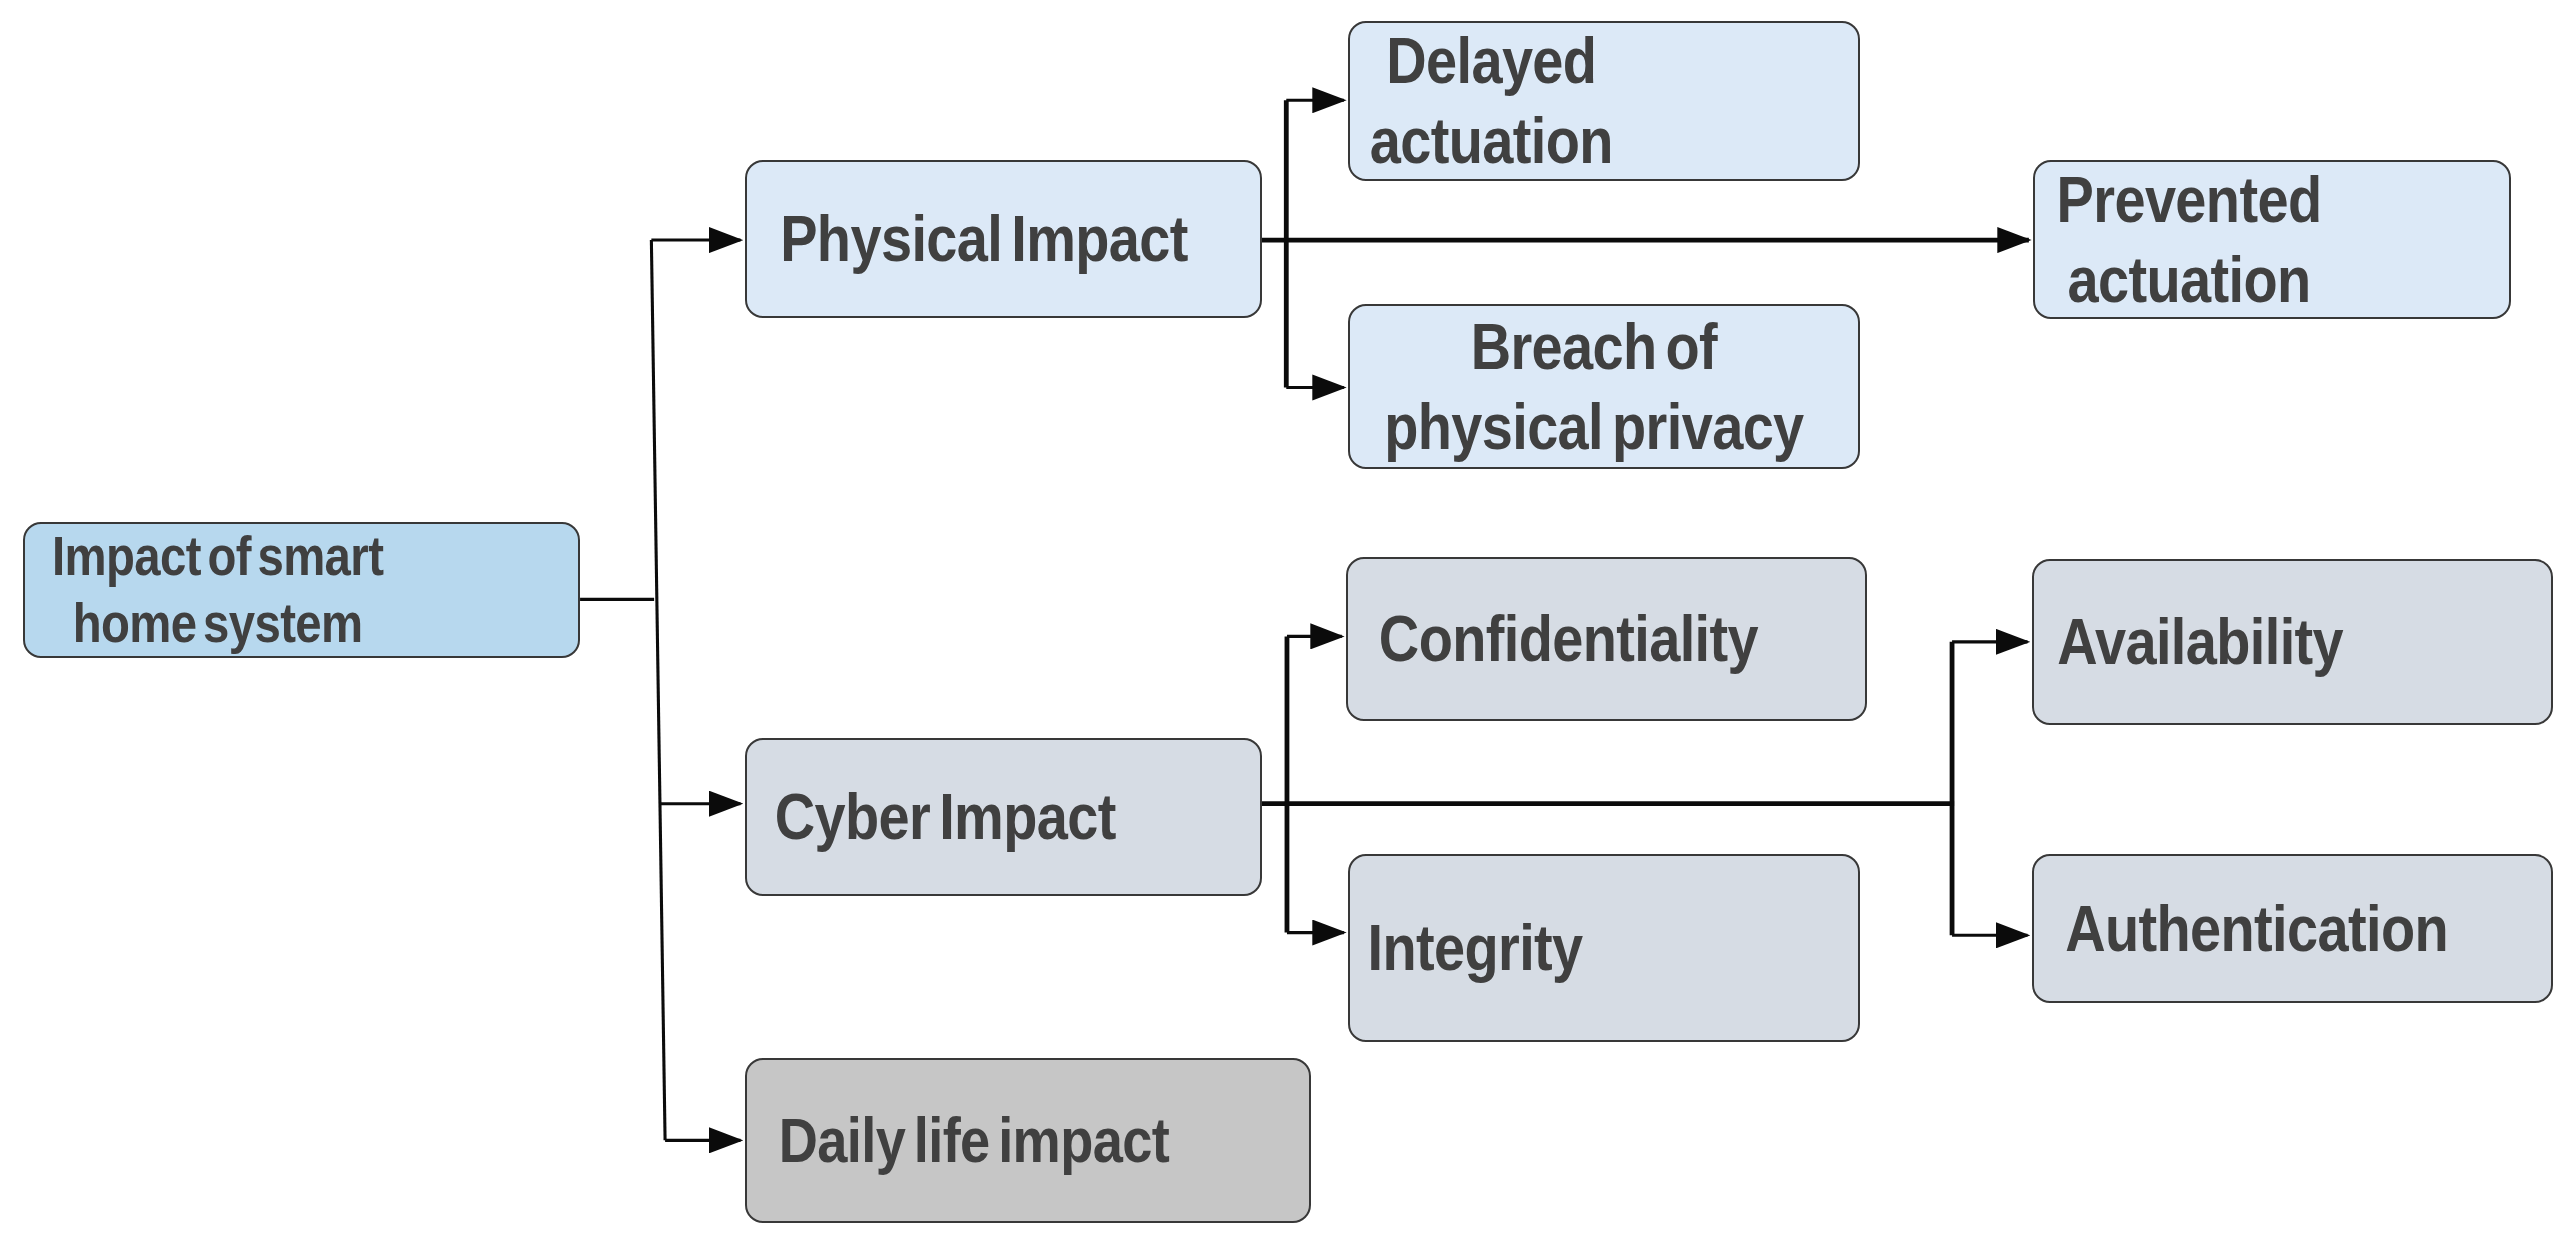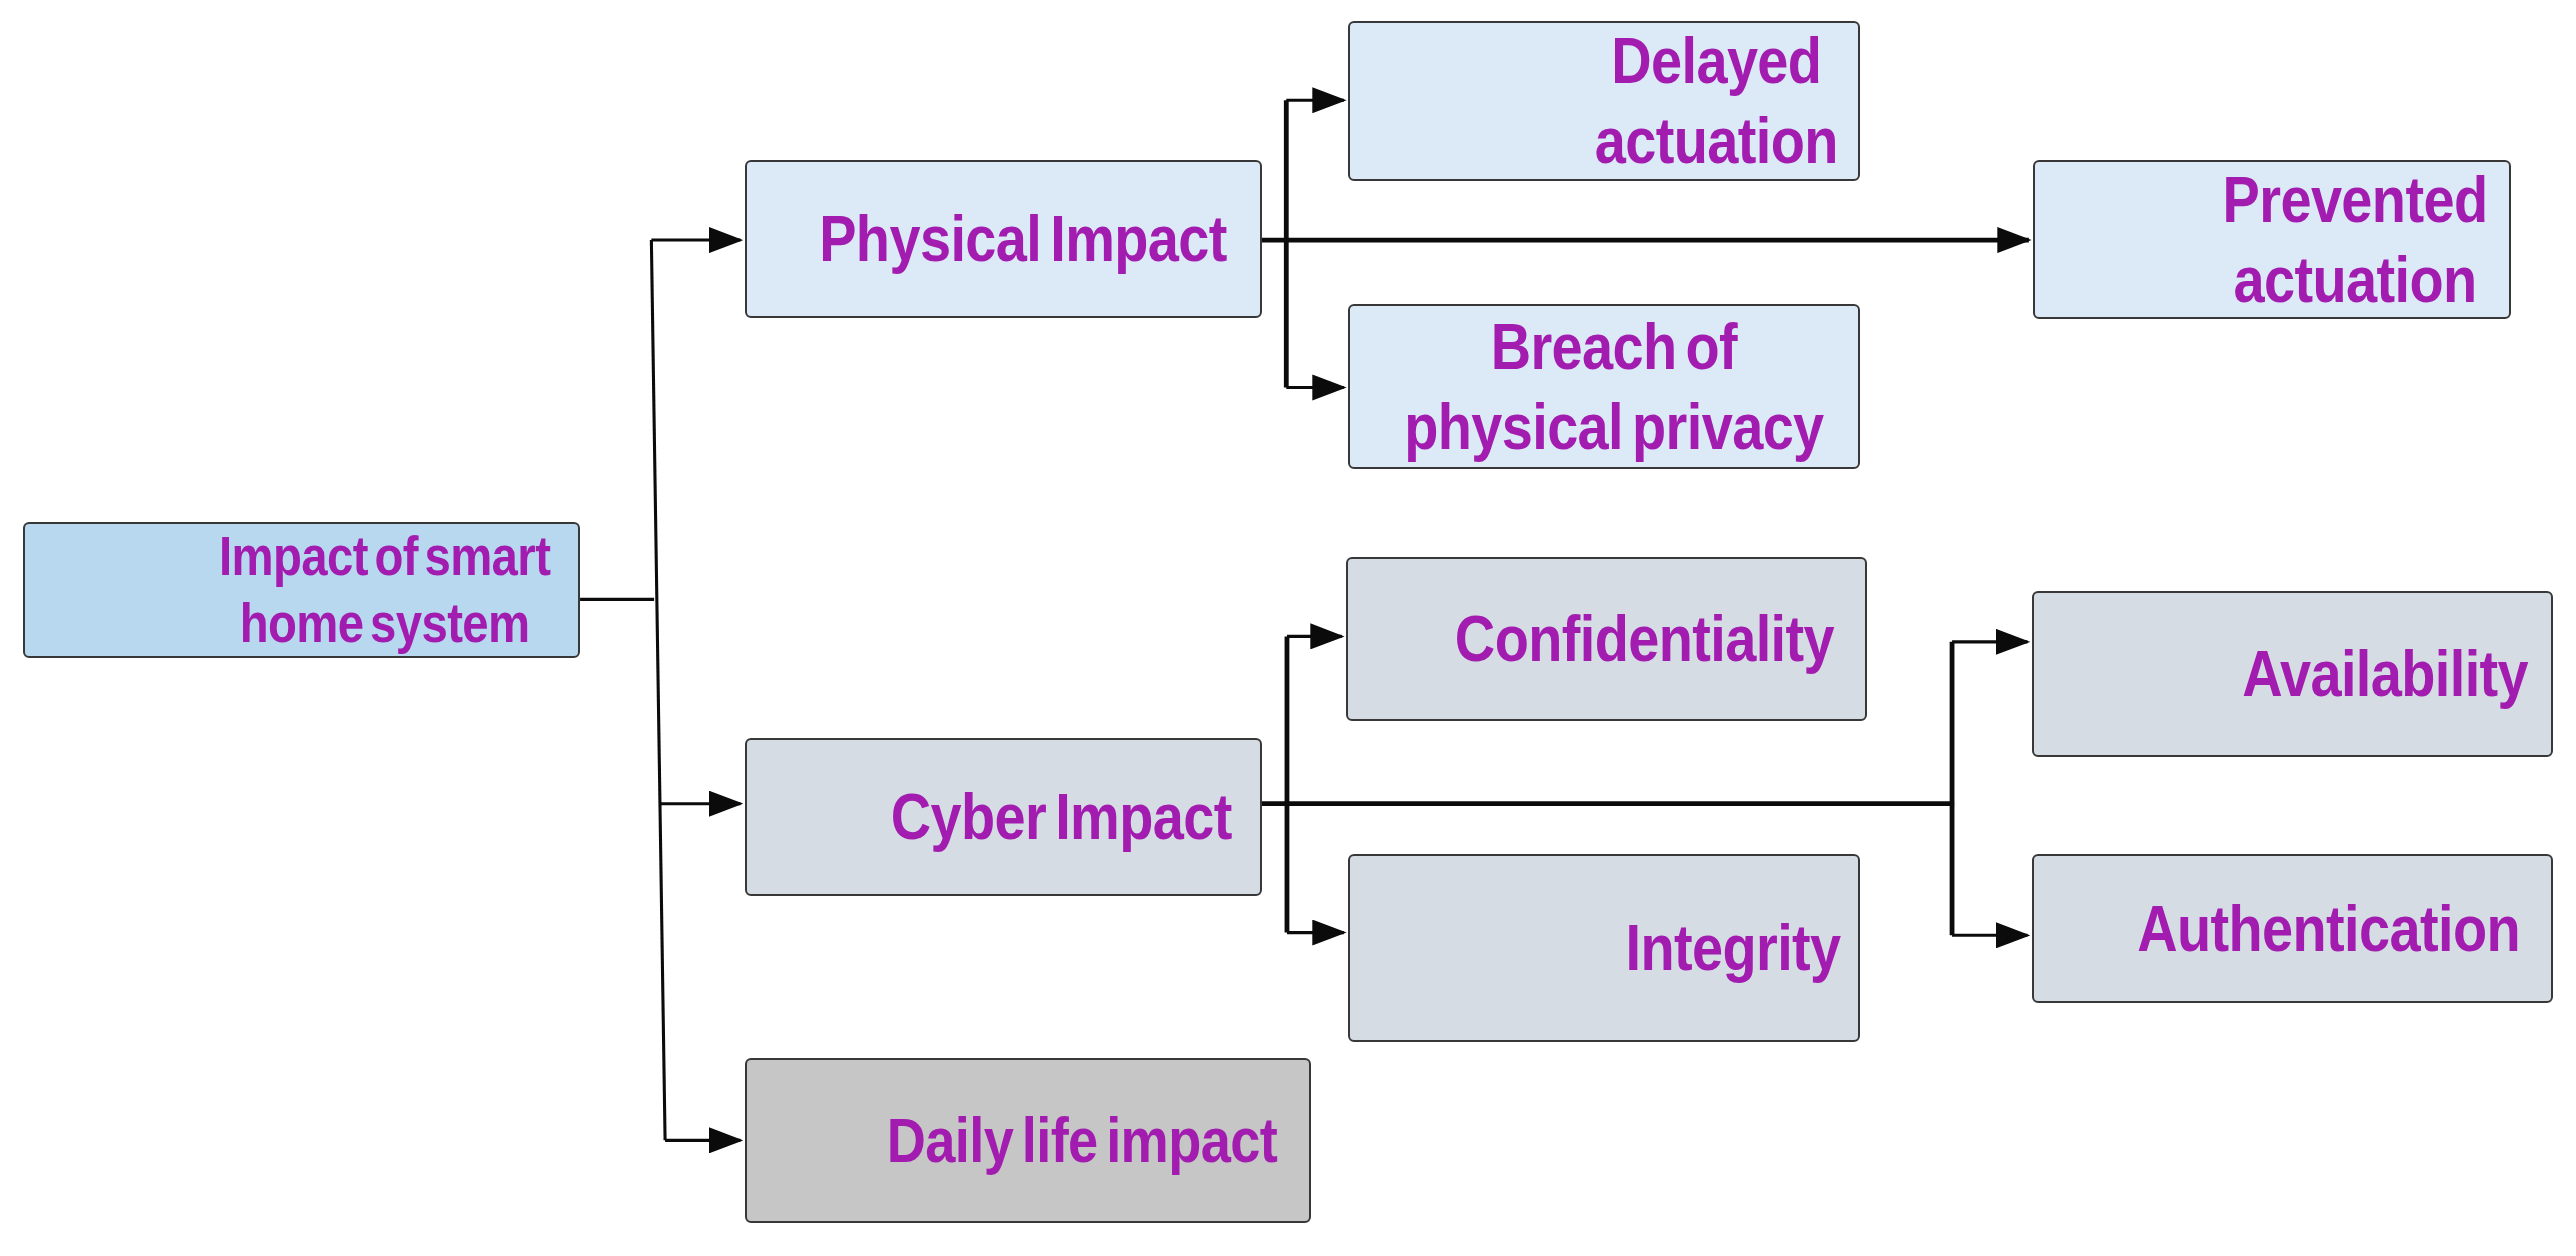--- a/index.html
+++ b/index.html
@@ -23,26 +23,26 @@
     width: 2576px;
     height: 1257px;
   }
   svg.connectors line { stroke: #0b0b0b; }
   svg.connectors .thick { stroke-width: 7px; }
   svg.connectors .thin  { stroke-width: 4.5px; }
   .node {
     position: absolute;
     box-sizing: border-box;
     border: 2.4px solid #383838;
-    border-radius: 6px;
+    border-radius: 18px;
     display: flex;
     align-items: center;
-    justify-content: flex-end;
+    justify-content: flex-start;
     text-align: center;
-    color: #a21caf;
+    color: #404040;
     font-weight: 700;
   }
   .node > span {
     display: inline-block;
     white-space: pre-line;
     transform: scaleX(0.86);
     letter-spacing: -0.7px;
     word-spacing: -6.9px;
     line-height: 1.22;
   }
@@ -54,21 +54,21 @@
 
   
   #node-root           { left:   22.6px; top:  522px; width: 557px; height: 136px; font-size: 55px; }
   #node-physical       { left: 745px; top:  160px; width: 517px; height: 158px; font-size: 65px; }
   #node-delayed        { left: 1348px; top:   20.6px; width: 512px; height: 160px; font-size: 65px; }
   #node-prevented      { left: 2033px; top:  160px; width: 478px; height: 159px; font-size: 65px; }
   #node-breach         { left: 1348px; top:  304px; width: 512px; height: 165px; font-size: 65px; }
   #node-cyber          { left: 745px; top: 738px; width: 517px; height: 158px; font-size: 65px; }
   #node-confidentiality{ left: 1346px; top:  557px; width: 521px; height: 164px; font-size: 65px; }
   #node-integrity      { left: 1348px; top: 854px; width: 512px; height: 188px; font-size: 65px; }
-  #node-availability   { left: 2032px; top:  559px; width: 521px; height: 166px; font-size: 65px; margin-top: 32px; }
+  #node-availability   { left: 2032px; top:  559px; width: 521px; height: 166px; font-size: 65px; }
   #node-authentication { left: 2032px; top: 854px; width: 521px; height: 149px; font-size: 65px; }
   #node-daily          { left: 745px; top: 1058px; width: 566px; height: 165px; font-size: 63px; }
 </style>
 </head>
 <body>
 
 <div class="canvas">
 
   <svg class="connectors" viewBox="0 0 3757 1833" xmlns="http://www.w3.org/2000/svg">
     <defs>

